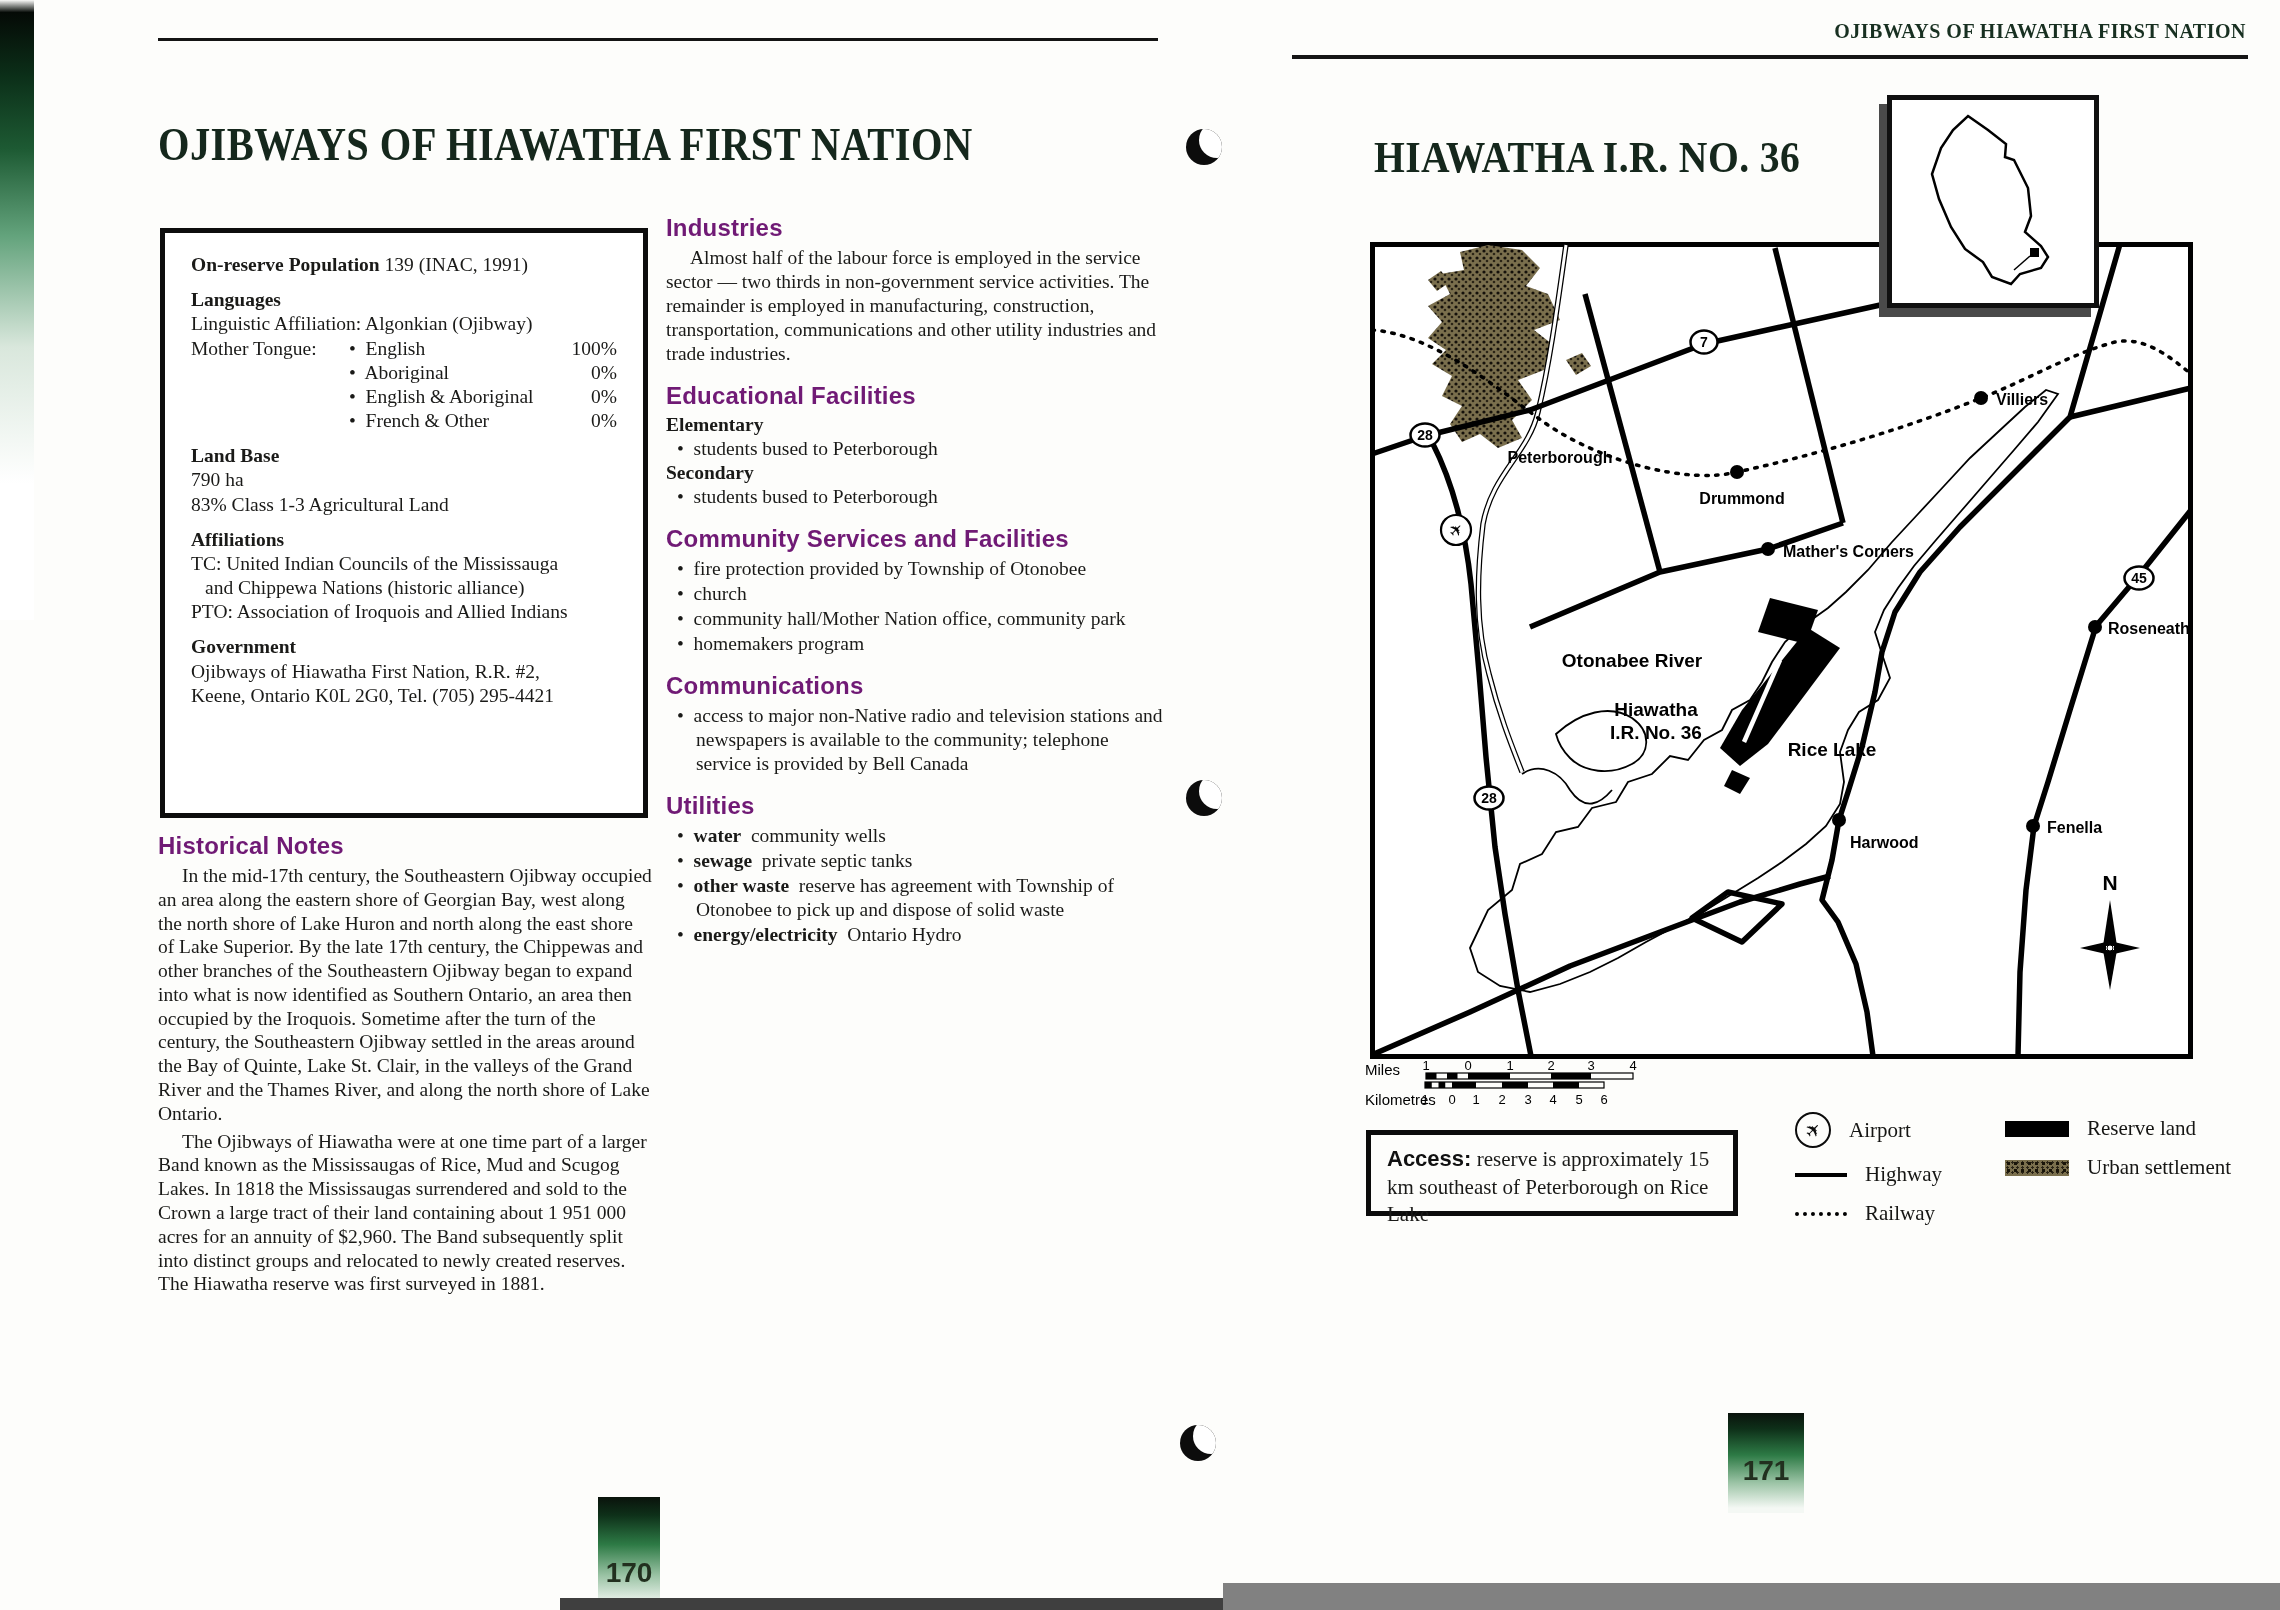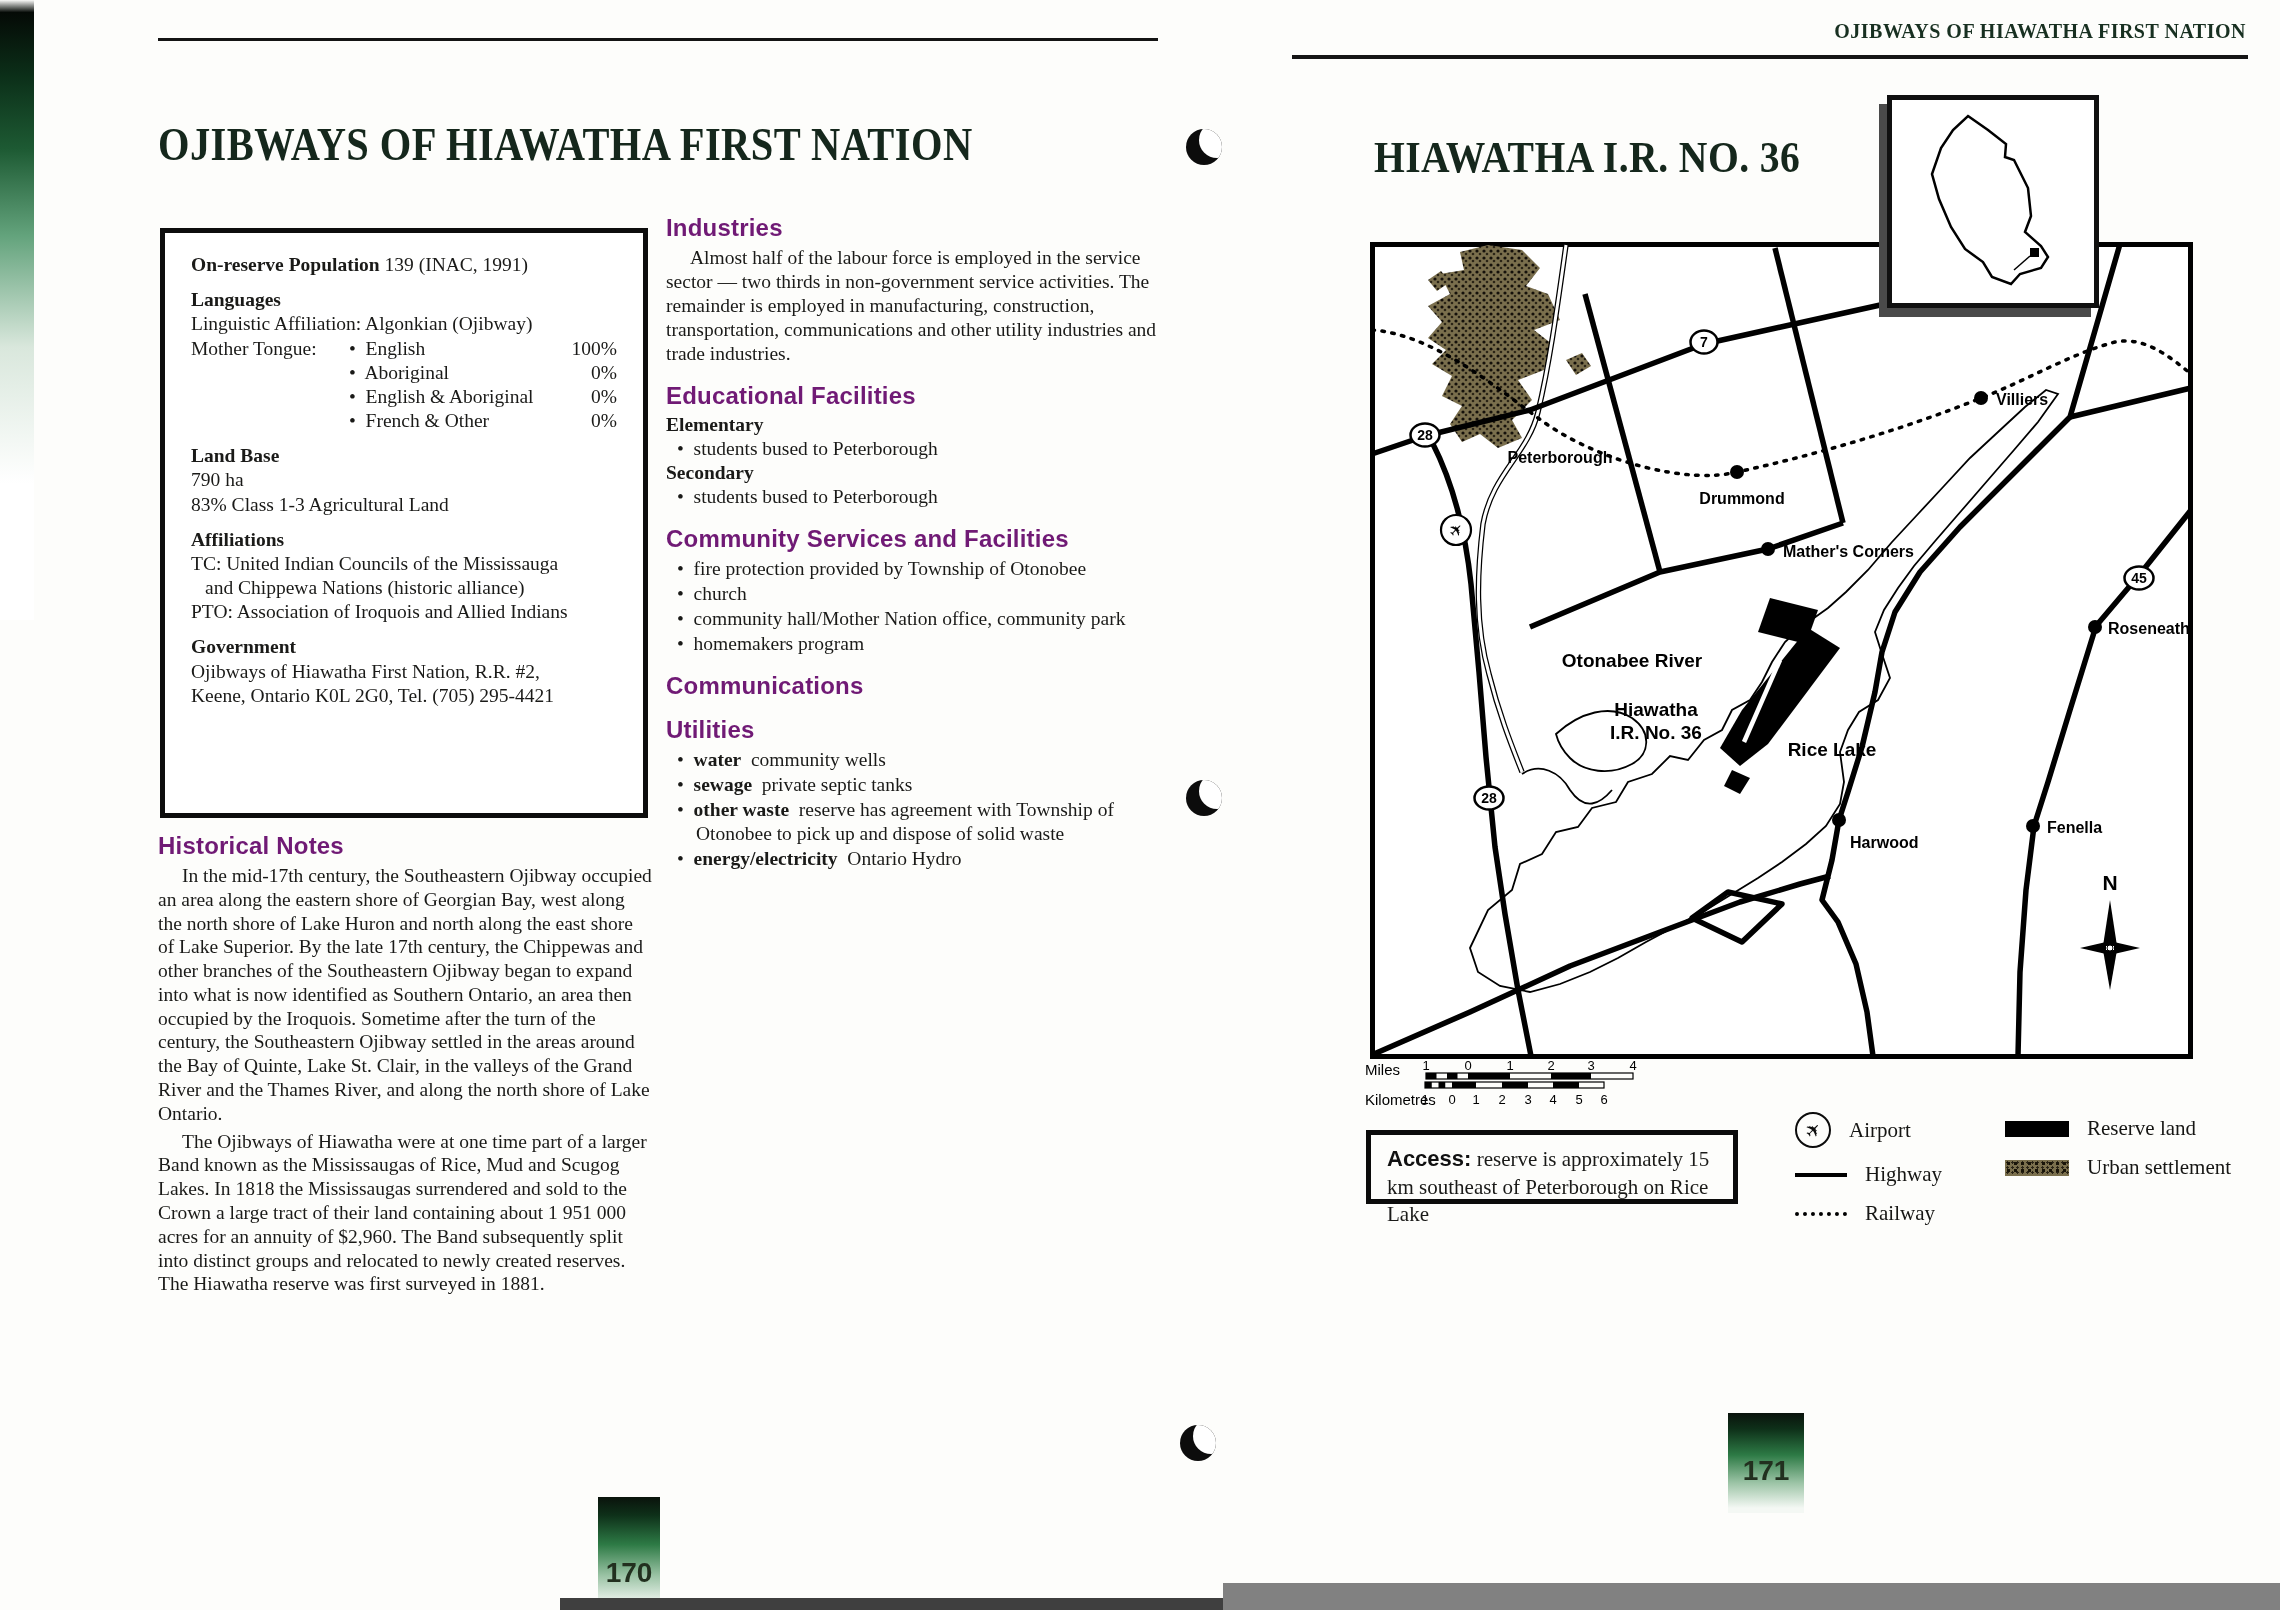--- a/index.html
+++ b/index.html
@@ -44,21 +44,21 @@
   
   .runhead{position:absolute;left:1700px;top:20px;width:546px;text-align:right;font-weight:bold;
     font-size:20px;color:#183021;letter-spacing:.5px;white-space:nowrap;}
   .ruleR{position:absolute;left:1292px;top:55px;width:956px;height:4px;background:#151515;}
   .titleR{position:absolute;left:1374px;top:132px;font-size:44px;font-weight:bold;color:#15271c;
     letter-spacing:.5px;transform:scaleX(.9);transform-origin:left;white-space:nowrap;}
   .mapwrap{position:absolute;left:1370px;top:242px;width:823px;height:817px;}
   .inset{position:absolute;left:1887px;top:95px;width:212px;height:213px;background:#fff;
     border:5px solid #101010;box-sizing:border-box;box-shadow:-8px 9px 0 #4a4a4a;}
   .scalewrap{position:absolute;left:1363px;top:1058px;width:480px;height:56px;}
-  .accessbox{position:absolute;left:1366px;top:1130px;width:372px;height:74px;border:5px solid #0b0b0b;
+  .accessbox{position:absolute;left:1366px;top:1130px;width:372px;height:86px;border:5px solid #0b0b0b;
     box-sizing:border-box;padding:10px 16px;font-size:21px;line-height:1.3;}
   .accessbox .albl{font-family:"Liberation Sans",sans-serif;font-weight:bold;font-size:22px;color:#111;}
   .legend{position:absolute;left:1795px;top:1112px;width:480px;font-size:21px;color:#161614;}
   .lg-row{display:flex;align-items:center;margin-bottom:14px;}
   .lg-col1{position:absolute;left:0;top:0;width:210px;}
   .lg-col2{position:absolute;left:210px;top:4px;}
   .lg-ic{display:inline-flex;align-items:center;justify-content:center;margin-right:18px;}
   .lg-airport{width:32px;height:32px;border:2.5px solid #0c0c0c;border-radius:50%;font-size:19px;color:#0c0c0c;
     transform:rotate(-45deg);}
   .lg-line{width:52px;height:4px;background:#000;}
@@ -155,20 +155,21 @@
     </div>
     <div class="sec">
       <div class="sansHead">Community Services and Facilities</div>
       <div class="bullet">•&nbsp; <span>fire protection provided by Township of Otonobee</span></div>
       <div class="bullet">•&nbsp; <span>church</span></div>
       <div class="bullet">•&nbsp; <span>community hall/Mother Nation office, community park</span></div>
       <div class="bullet">•&nbsp; <span>homemakers program</span></div>
     </div>
     <div class="sec">
       <div class="sansHead">Communications</div>
+      <div class="bullet">•&nbsp; <span>access to major non-Native radio and television stations and newspapers is available to the community; telephone service is provided by Bell Canada</span></div>
     </div>
     <div class="sec">
       <div class="sansHead">Utilities</div>
       <div class="bullet">•&nbsp; <span class="bsf">water</span>&nbsp; <span>community wells</span></div>
       <div class="bullet">•&nbsp; <span class="bsf">sewage</span>&nbsp; <span>private septic tanks</span></div>
       <div class="bullet">•&nbsp; <span class="bsf">other waste</span>&nbsp; <span>reserve has agreement with Township of Otonobee to pick up and dispose of solid waste</span></div>
       <div class="bullet">•&nbsp; <span class="bsf">energy/electricity</span>&nbsp; <span>Ontario Hydro</span></div>
     </div>
   </div>
 

